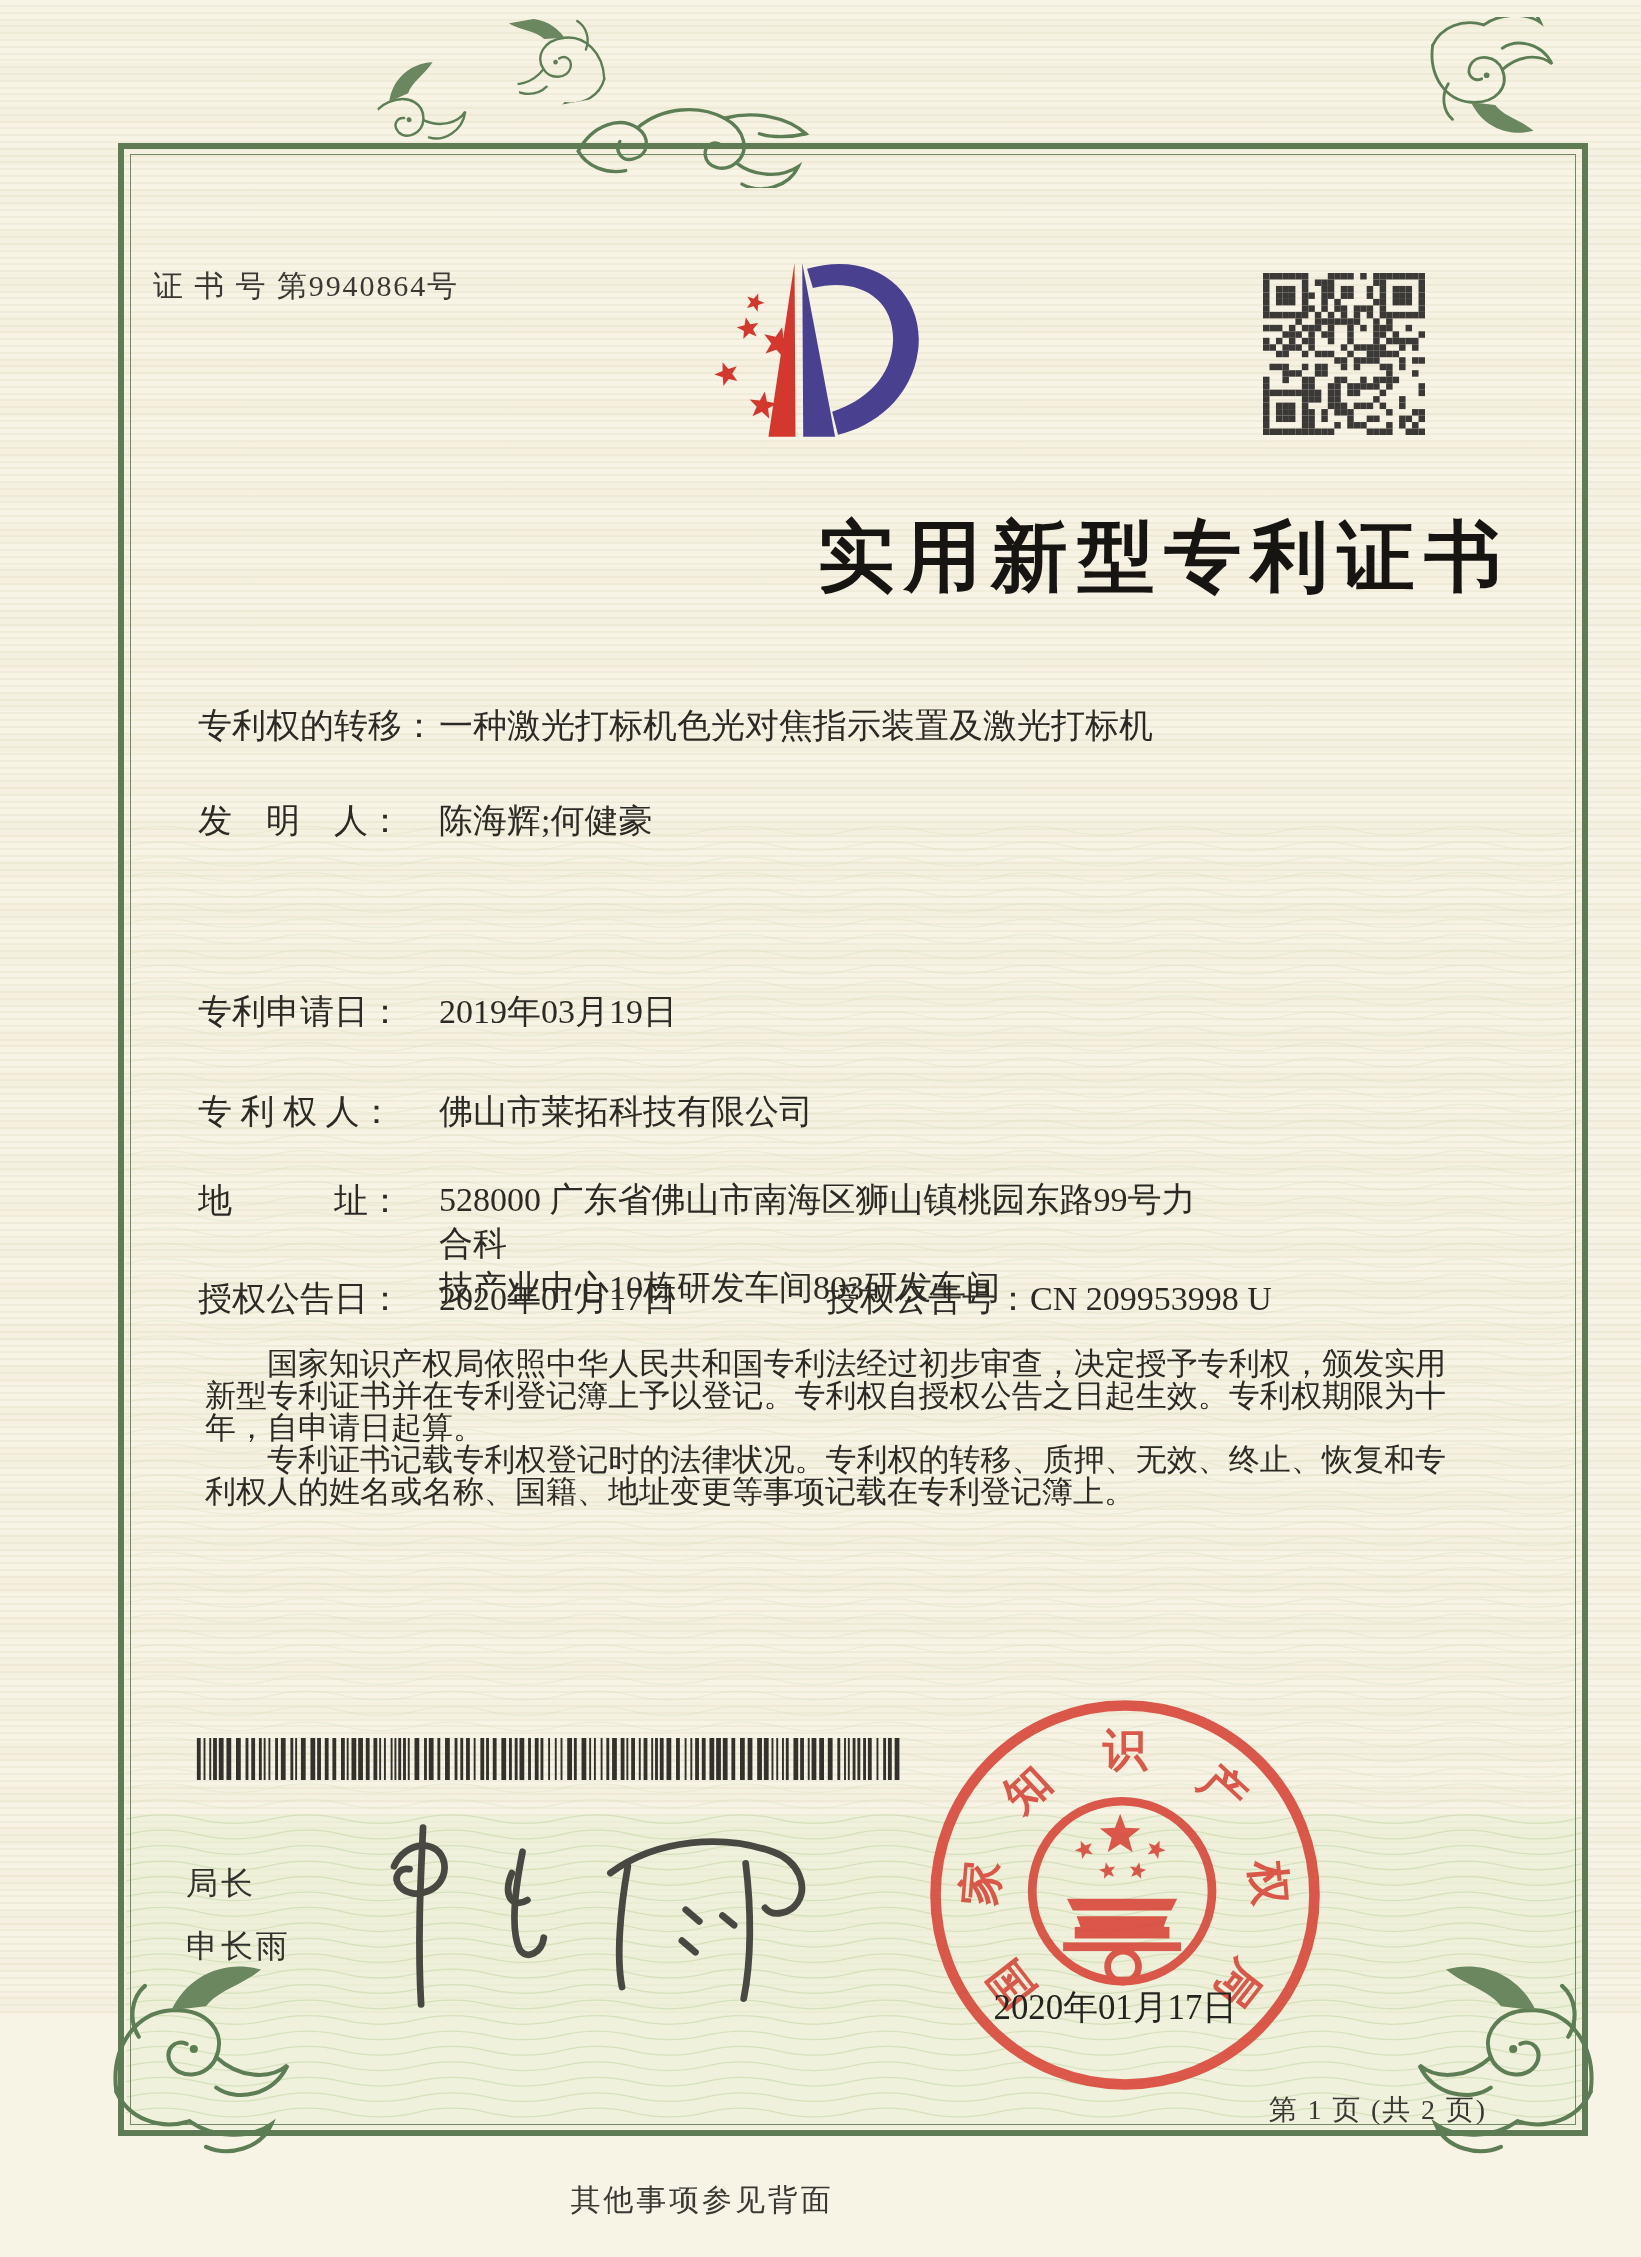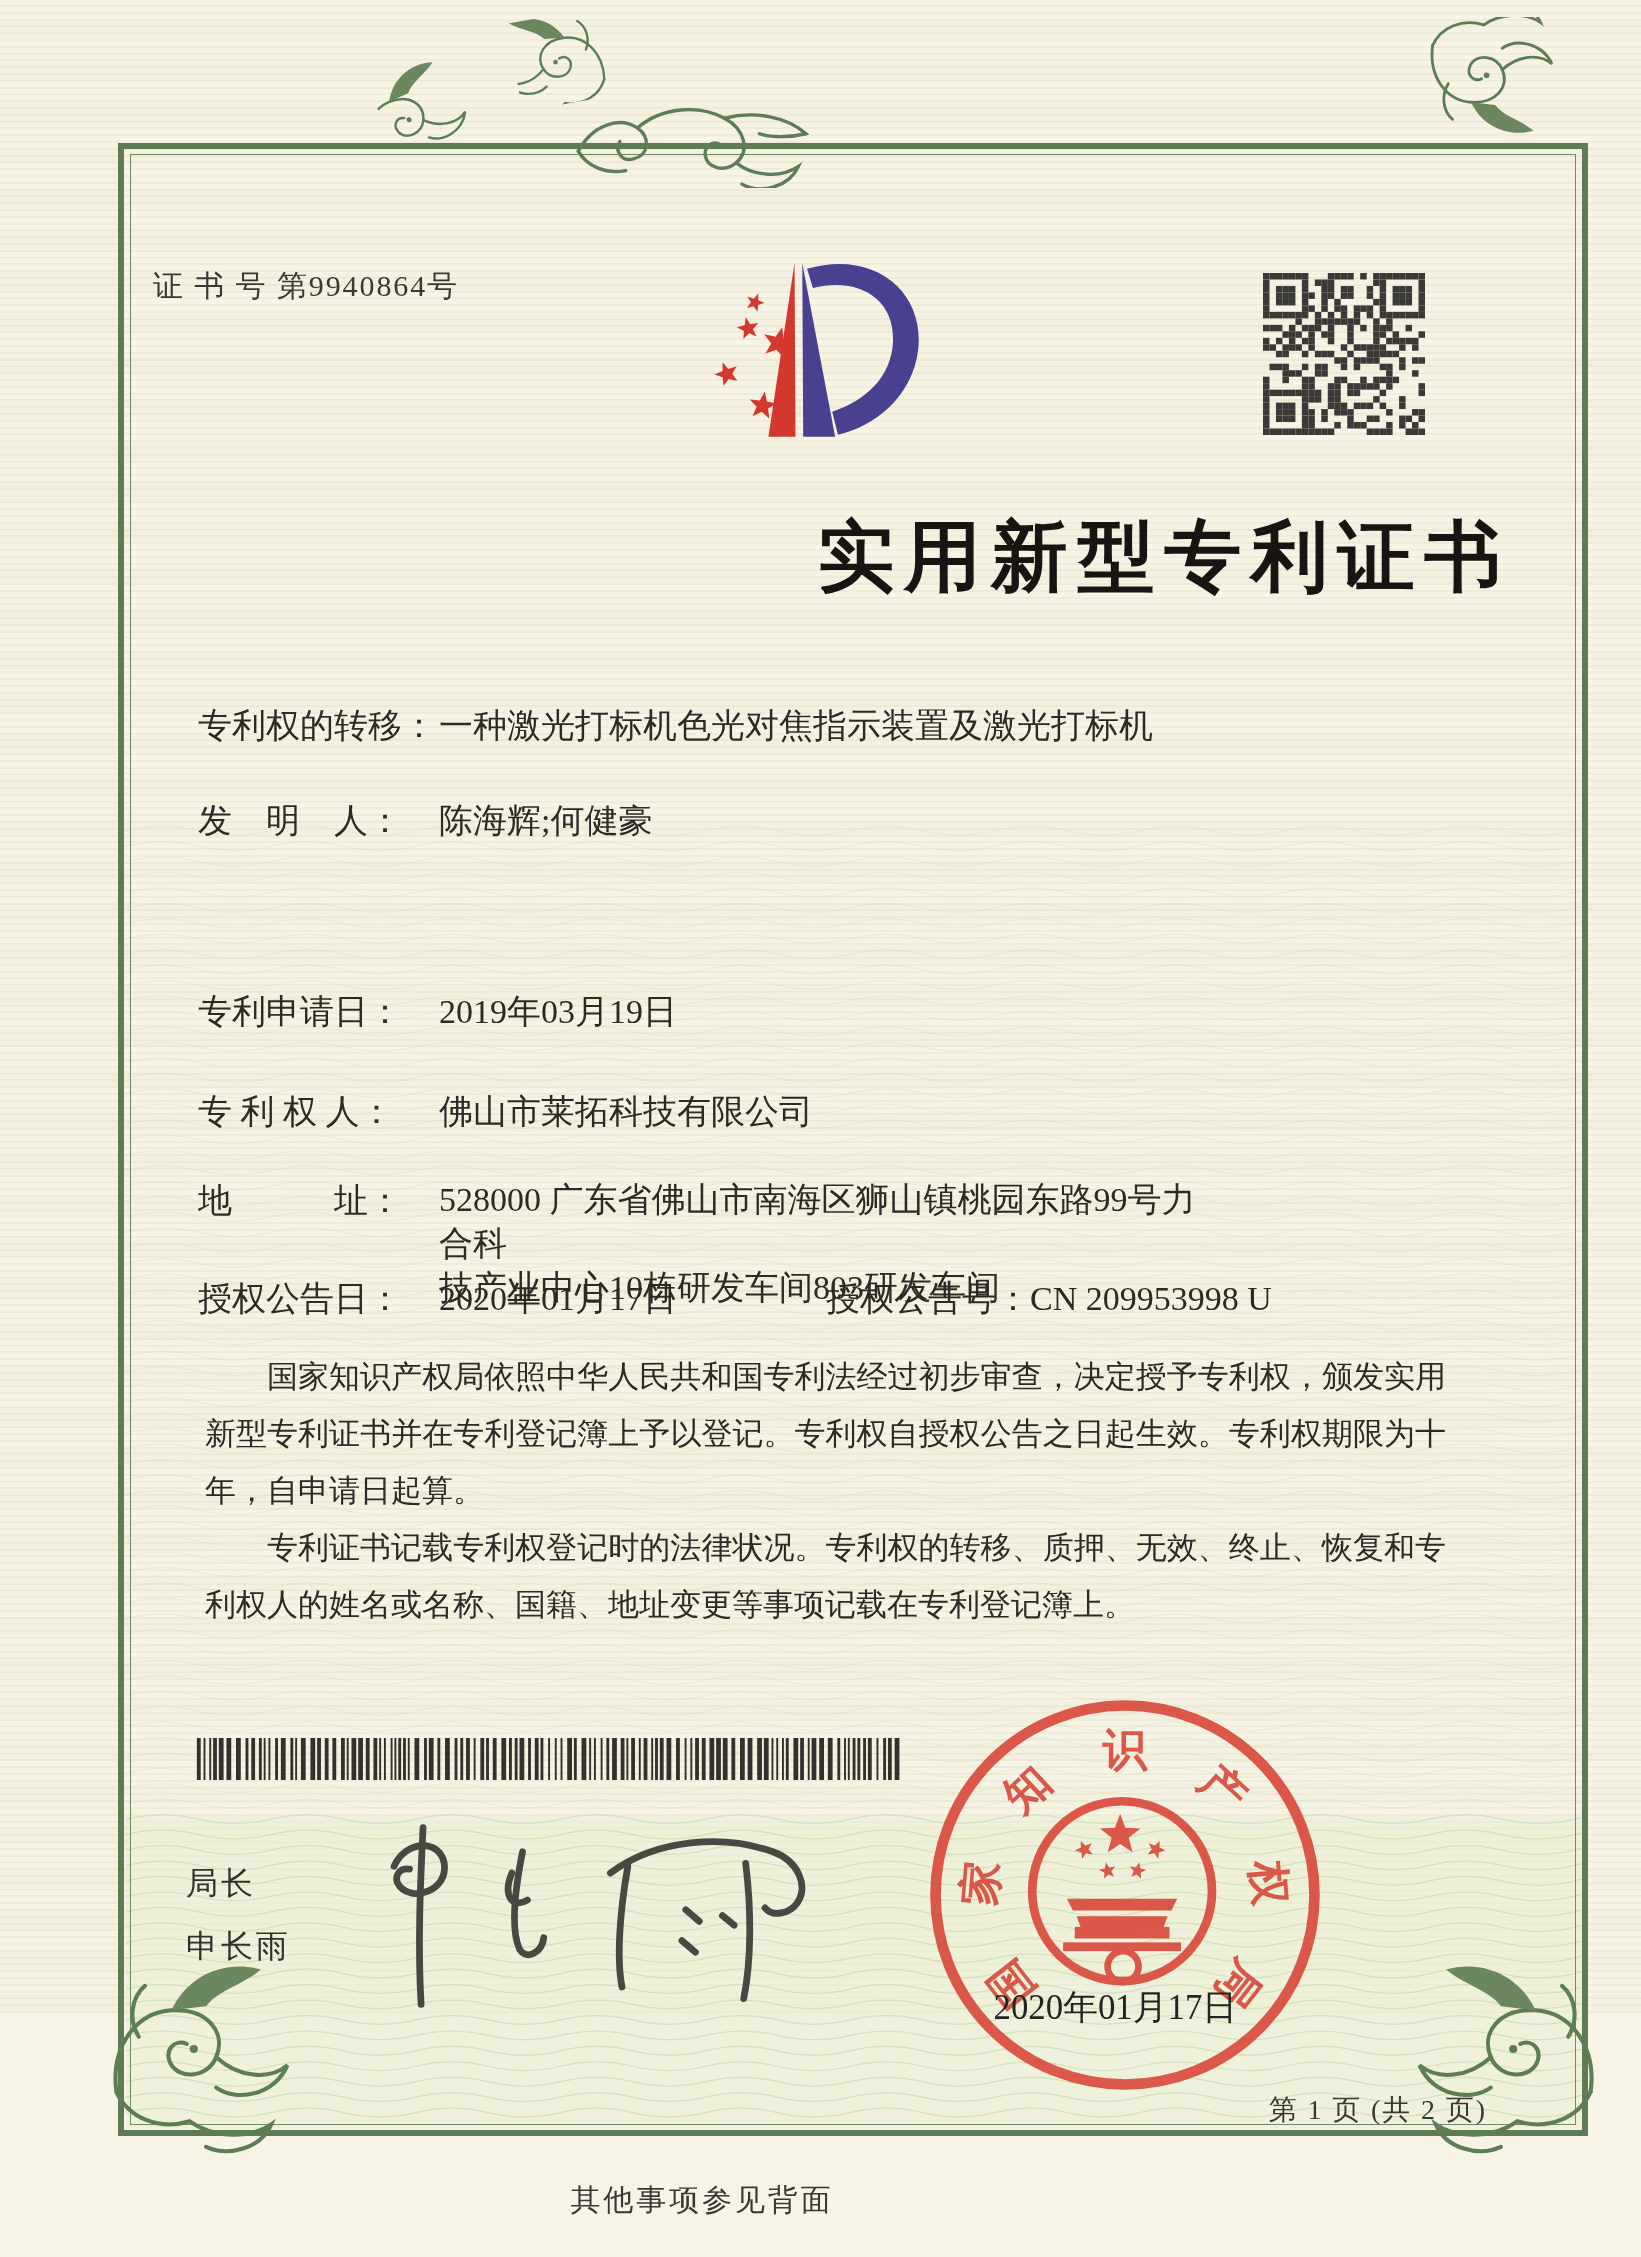--- a/index.html
+++ b/index.html
@@ -39,21 +39,21 @@
     position:absolute;left:0;top:506px;width:1511px;text-align:right;
     font-size:77px;font-weight:bold;letter-spacing:9.7px;color:#161511;
   }
   .row{position:absolute;left:198px;font-size:34px;color:#2c2a24;white-space:nowrap;}
   .flabel{display:inline-block;width:241px;vertical-align:top;}
   .fvalue{display:inline-block;vertical-align:top;}
   .addr-lines{display:inline-block;vertical-align:top;white-space:normal;width:772px;line-height:44px;}
   .grant-b{position:absolute;left:628px;top:0;}
   .paras{
     position:absolute;left:205px;top:1348px;width:1241px;
-    font-size:31px;line-height:57px;text-align:justify;color:#2c2a24;z-index:5;
+    font-size:31px;line-height:32px;text-align:justify;color:#2c2a24;z-index:5;
   }
   .paras p{margin:0;text-indent:2em;}
   .chief{position:absolute;left:186px;font-size:32px;color:#33312b;letter-spacing:2.9px;}
   .pageinfo{
     position:absolute;left:0;top:2091px;width:1487px;text-align:right;
     font-size:28px;color:#3a3833;letter-spacing:1.9px;
   }
   .backnote{
     position:absolute;left:0;top:2180px;width:1404px;text-align:center;
     font-size:30px;color:#3a3833;letter-spacing:2.9px;z-index:5;

